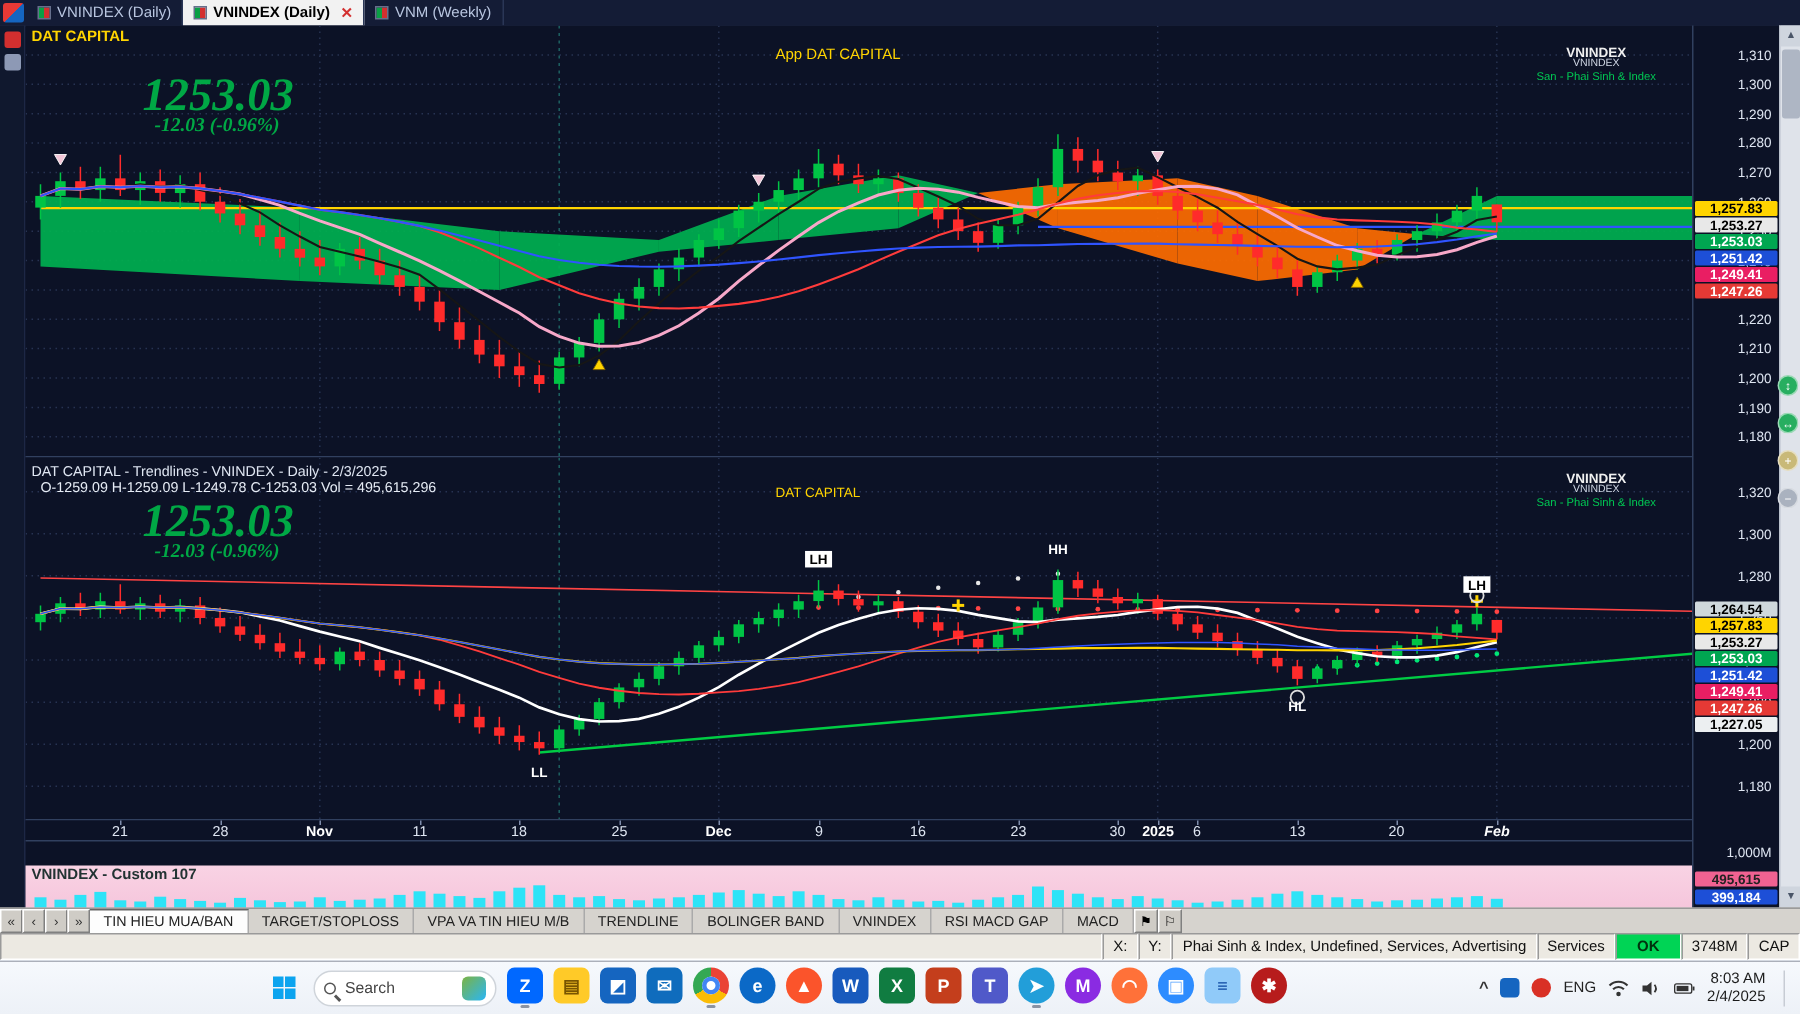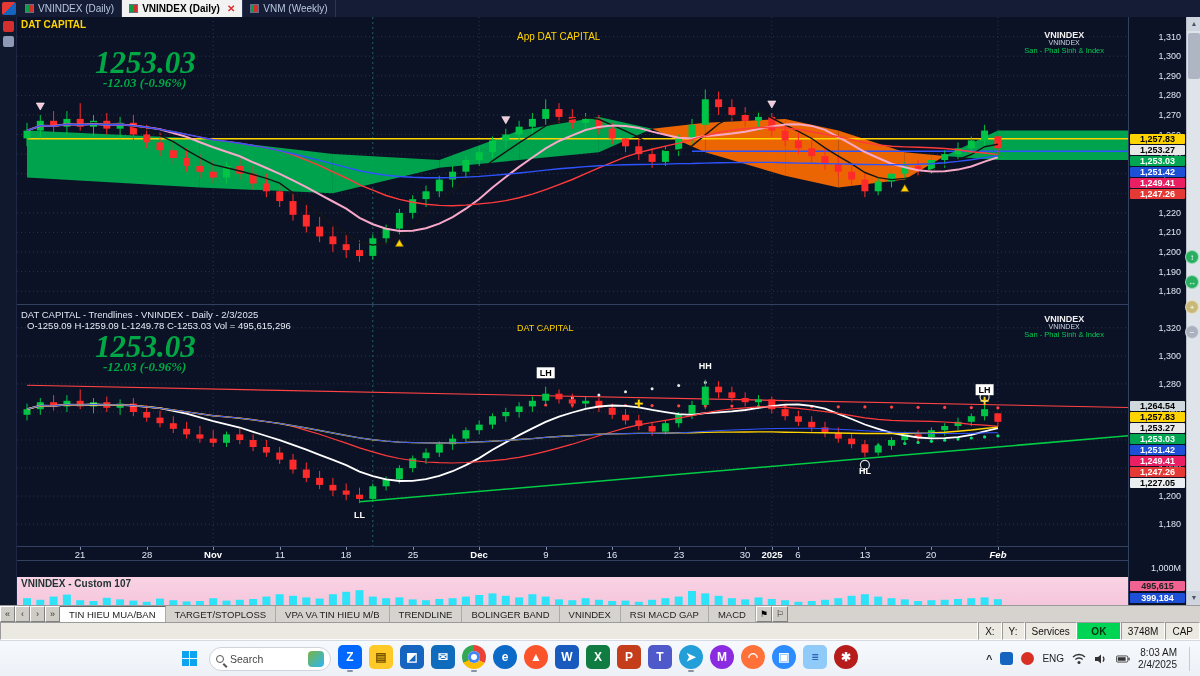--- a/index.html
+++ b/index.html
@@ -850,20 +850,21 @@
         <div class="btab">MACD</div>
       </div>
     <div class="bpin">⚑</div>
     <div class="bpin">⚐</div>
   </div>
 
   <div class="statusbar">
     <div class="seg spacer"></div>
     <div class="seg">X:</div>
     <div class="seg">Y:</div>
+    <div class="seg">Phai Sinh &amp; Index, Undefined, Services, Advertising</div>
     <div class="seg">Services</div>
     <div class="seg ok">OK</div>
     <div class="seg">3748M</div>
     <div class="seg">CAP</div>
   </div>
 
   <div class="taskbar">
     <div class="tb-left"></div>
     <div class="tb-center">
       <div class="startbtn">

